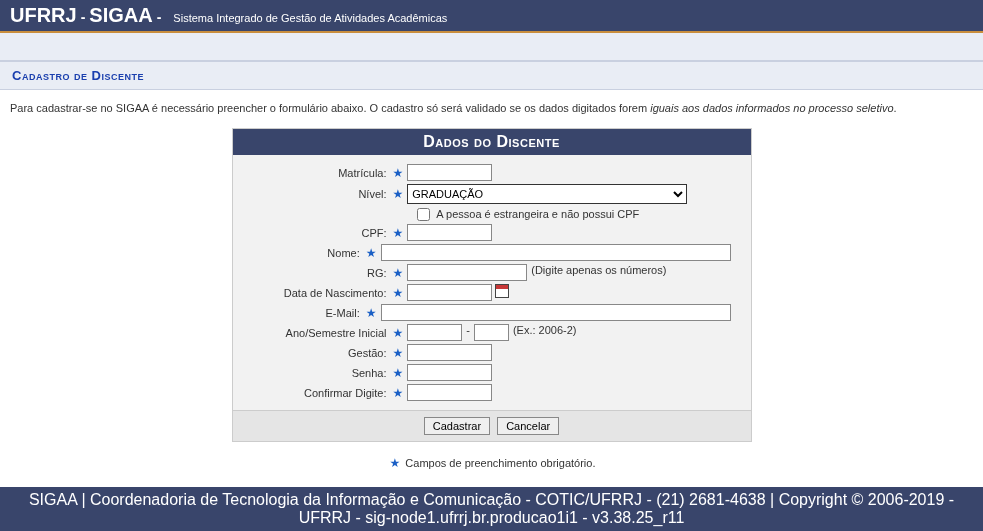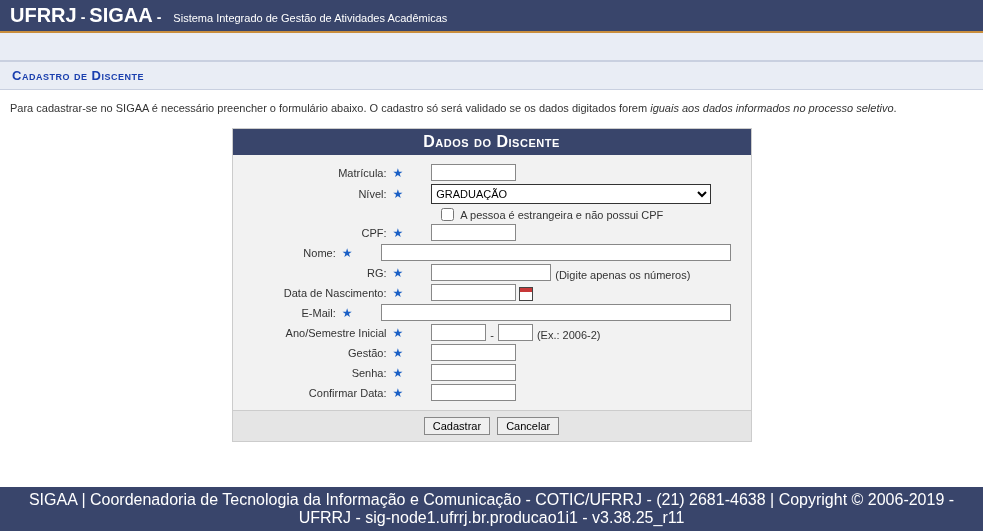--- a/index.html
+++ b/index.html
@@ -162,21 +162,21 @@
   text-align: center;
   font-size: 16px;
   padding: 4px;
   position: fixed;
   bottom: 0;
   left: 0;
   right: 0;
 }
 .checkbox-row .form-label { width: 138px; }
 .checkbox-row input[type="checkbox"] { margin: 0 6px 0 10px; vertical-align: middle; }
-.form-field { display: flex; align-items: flex-end; flex: 1; margin-left: 24px; }
+.form-field { display: flex; align-items: flex-start; flex: 1; }
 </style>
 </head>
 <body>
 
 <div class="header-bar">
   <span class="sys-acronym">UFRRJ</span>
   <span class="sys-dash">-</span>
   <span class="sys-acronym">SIGAA</span>
   <span class="sys-dash">-</span>
   <span class="sys-name">Sistema Integrado de Gestão de Atividades Acadêmicas</span>
@@ -287,29 +287,33 @@
 
       <div class="form-row">
         <div class="form-label">Senha:</div>
         <span class="req-star">★</span>
         <div class="form-field">
           <input type="password" class="w-sm" style="">
         </div>
       </div>
 
       <div class="form-row">
-        <div class="form-label">Confirmar Data:</div>
+        <div class="form-label">Confirmar Digite:</div>
         <span class="req-star">★</span>
         <div class="form-field">
           <input type="password" class="w-sm" style="">
         </div>
       </div>
 
     </div>
     <div class="form-footer">
       <button class="btn">Cadastrar</button>
       <button class="btn">Cancelar</button>
     </div>
   </div>
 
+  <div class="legend">
+    <span class="req-star">★</span>
+    <span>Campos de preenchimento obrigatório.</span>
+  </div>
 </div>
 
 <div class="footer-bar">SIGAA | Coordenadoria de Tecnologia da Informação e Comunicação - COTIC/UFRRJ - (21) 2681-4638 | Copyright © 2006-2019 - UFRRJ - sig-node1.ufrrj.br.producao1i1 - v3.38.25_r11</div>
 
 </body></html>

